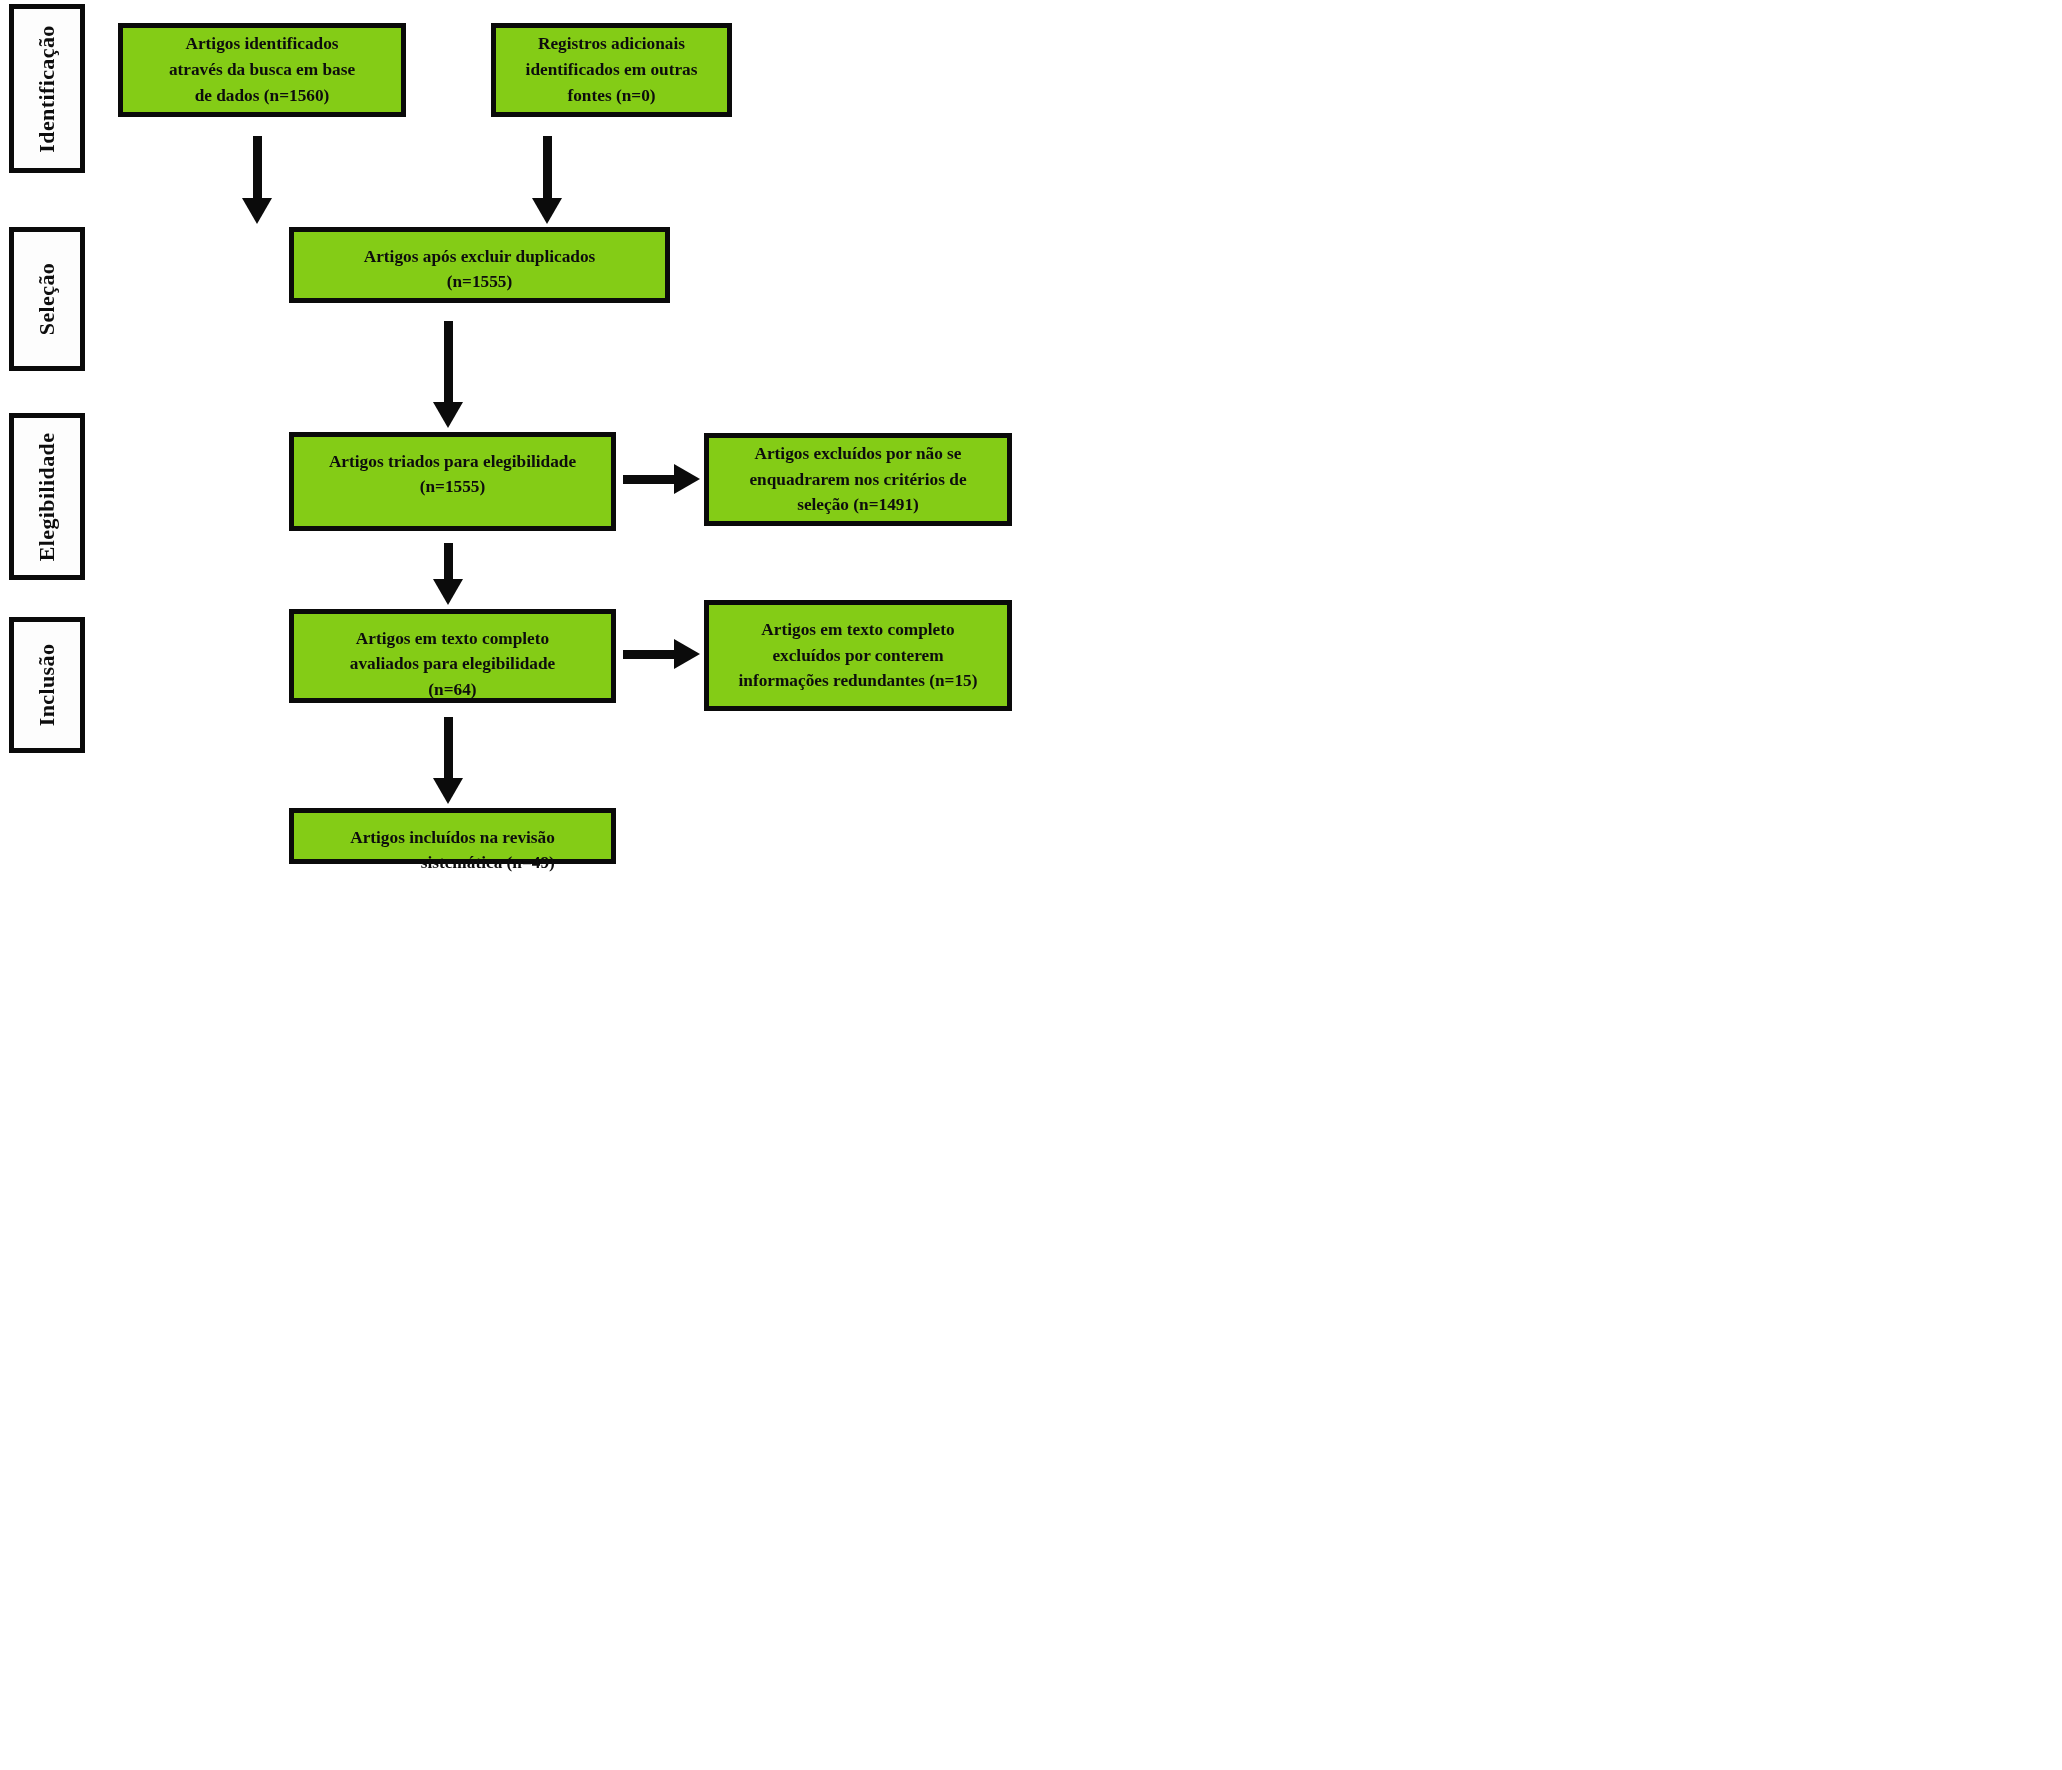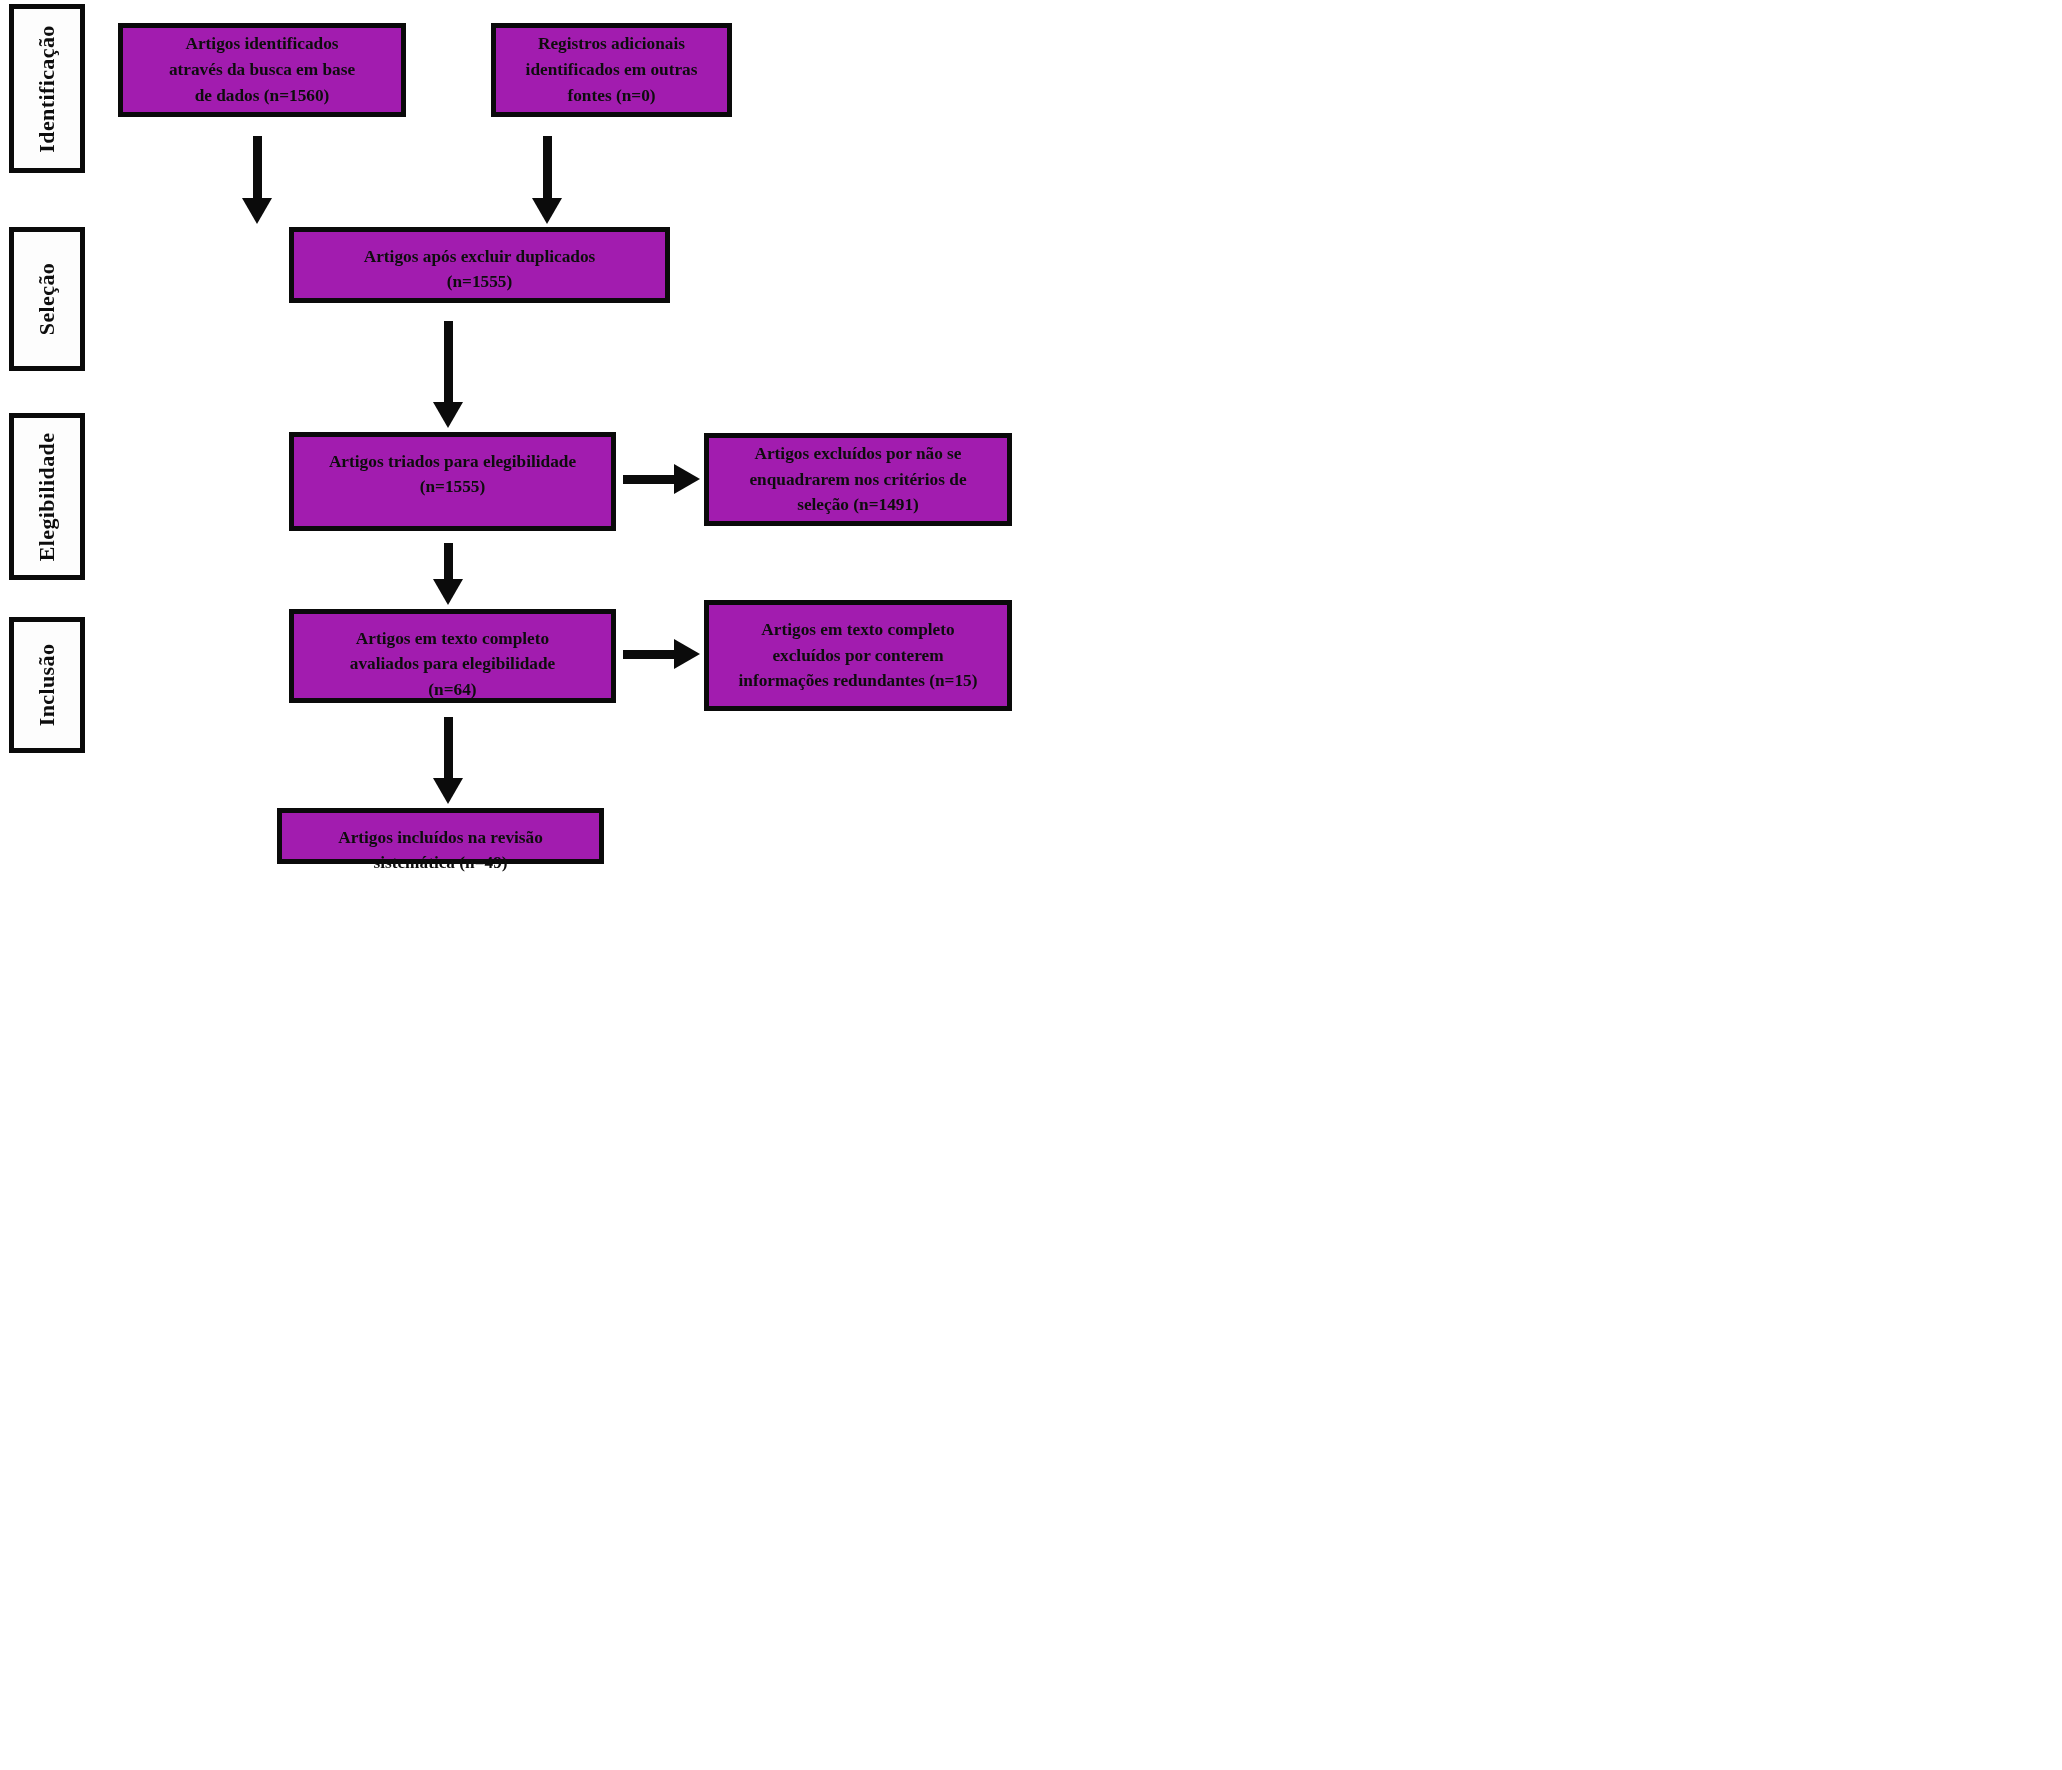--- a/index.html
+++ b/index.html
@@ -9,21 +9,21 @@
     height: 886px;
     background: #ffffff;
     font-family: "Liberation Serif", "DejaVu Serif", serif;
     color: #0d0d0d;
   }
   
   .fbox {
     position: absolute;
     box-sizing: border-box;
     border: 5px solid #0a0a0a;
-    background: #a21caf;
+    background: #84cc16;
     display: flex;
     align-items: center;
     justify-content: center;
     text-align: center;
   }
   .fbox .txt {
     white-space: pre-line;
     font-weight: bold;
     font-size: 17.3px;
     line-height: 1.5;
@@ -151,19 +151,19 @@
     <span class="txt">Artigos em texto completo
 excluídos por conterem
 informações redundantes (n=15)</span>
   </div>
 
   <div class="arrow-v" style="left:433px; top:717px;">
     <div class="shaft" style="height:61px;"></div>
     <div class="head"></div>
   </div>
 
-  <div class="fbox text-high" style="left:277px; top:808px; width:327px; height:56px;">
+  <div class="fbox text-high" style="left:289px; top:808px; width:327px; height:56px;text-align:right;">
     <span class="txt">Artigos incluídos na revisão
 sistemática (n=49)</span>
   </div>
 
 </div>
 
 
 </body></html>

